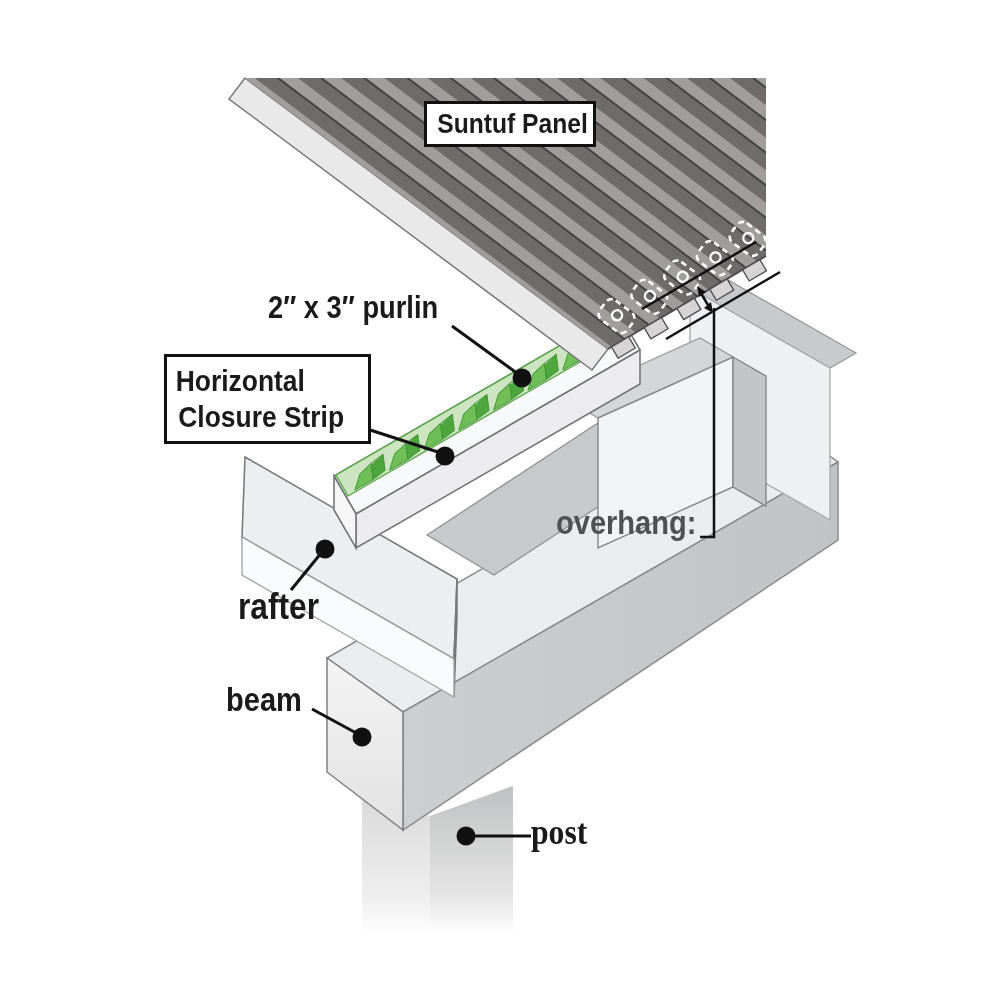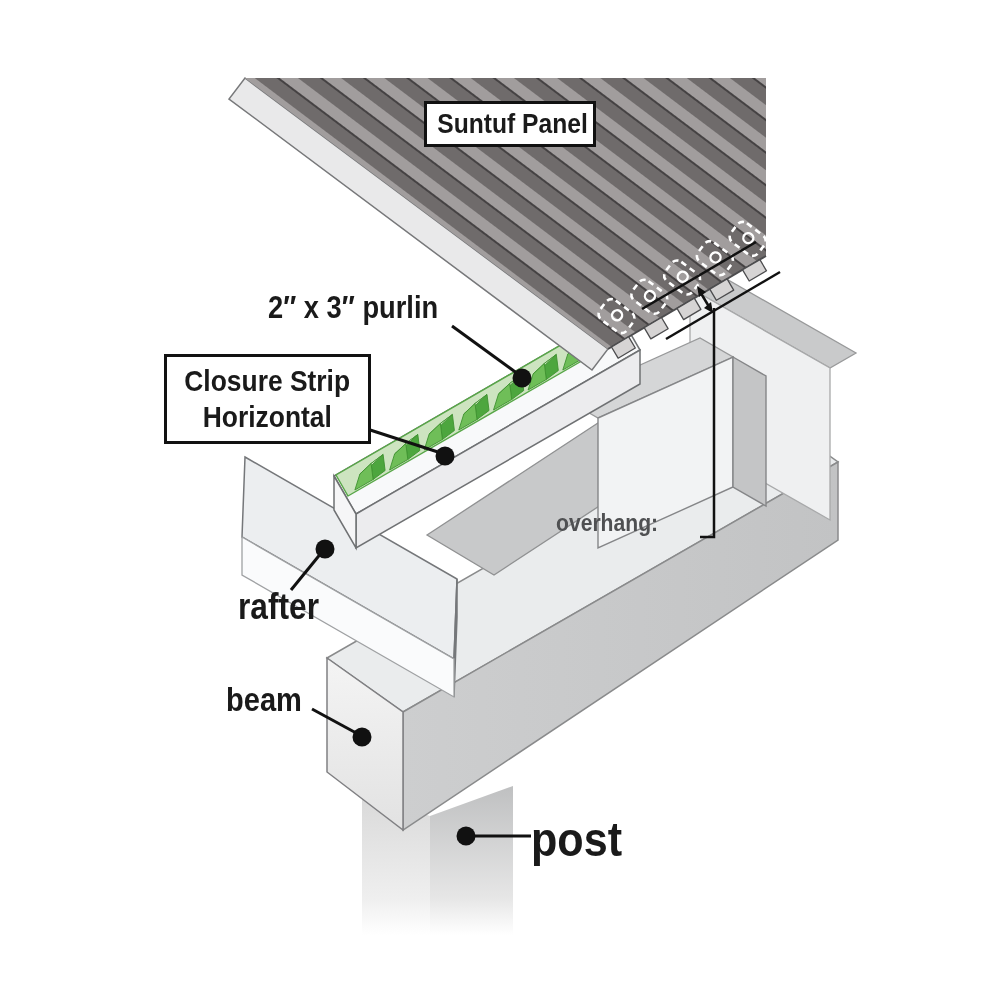--- a/index.html
+++ b/index.html
@@ -1,29 +1,29 @@
 <!DOCTYPE html>
 <html><head>
 <meta charset="utf-8">
 <style>
   html,body{margin:0;padding:0;background:#ffffff;}
   #stage{position:relative;width:1000px;height:1000px;background:#ffffff;overflow:hidden;
          font-family:"Liberation Sans",sans-serif;}
   #scene{position:absolute;left:0;top:0;}
   .lbl{position:absolute;color:#1a1a1a;font-weight:700;white-space:nowrap;text-align:right;}
   .cond{display:inline-block;transform:scaleX(0.88);transform-origin:left center;}
-  .boxed{background:#ffffff;border:3px solid #111111;text-align:center;}
+  .boxed{background:#ffffff;border:3px solid #111111;text-align:left;}
   .boxed .cond{transform-origin:center center;}
   #label-panel{left:424px;top:101px;width:166px;height:40px;font-size:28px;line-height:40px;}
   #label-purlin{left:268px;top:290px;font-size:31px;}
   #label-closure{left:164px;top:354px;width:201px;padding:6px 0;font-size:30px;line-height:36px;}
-  #label-overhang{left:556px;top:501px;font-size:24px;font-weight:700;color:#4f5052;line-height:44px;}
+  #label-overhang{left:556px;top:501px;font-size:33px;font-weight:700;color:#4f5052;line-height:44px;}
   #label-rafter{left:238px;top:586px;font-size:36px;}
   #label-beam{left:226px;top:681px;font-size:33px;}
-  #label-post{left:531px;top:811px;font-size:49px;}
+  #label-post{left:531px;top:811px;font-size:36px;font-family:Liberation Serif, serif;}
 </style>
 </head>
 <body>
 
 <div id="stage">
 
 <svg id="scene" width="1000" height="1000" viewBox="0 0 1000 1000">
   <defs>
     <pattern id="stripes" width="40" height="26" patternUnits="userSpaceOnUse" patternTransform="rotate(37)">
       <rect x="0" y="0" width="40" height="26" fill="#a19d9d"></rect>
@@ -169,22 +169,22 @@
     <circle cx="362" cy="737" r="9.5"></circle>
     <circle cx="466" cy="836" r="9.5"></circle>
   </g>
 </svg>
 
 <div id="label-panel" class="lbl boxed"><span class="cond">Suntuf Panel</span></div>
 
 <div id="label-purlin" class="lbl"><span class="cond">2″ x 3″ purlin</span></div>
 
 <div id="label-closure" class="lbl boxed">
+  <div><span class="cond">Horizontal</span></div>
   <div><span class="cond">Closure Strip</span></div>
-  <div><span class="cond">Horizontal</span></div>
 </div>
 
 <div id="label-overhang" class="lbl">
   <div><span class="cond">overhang:</span></div>
 </div>
 
 <div id="label-rafter" class="lbl"><span class="cond">rafter</span></div>
 
 <div id="label-beam" class="lbl"><span class="cond">beam</span></div>
 

